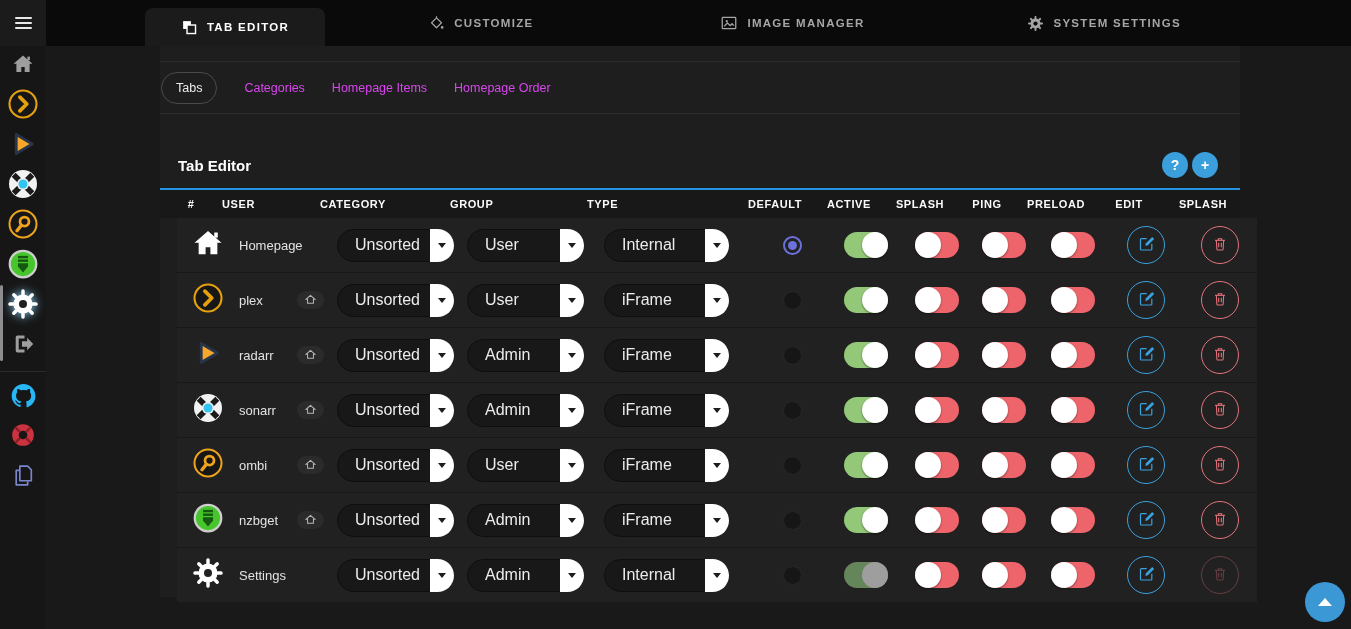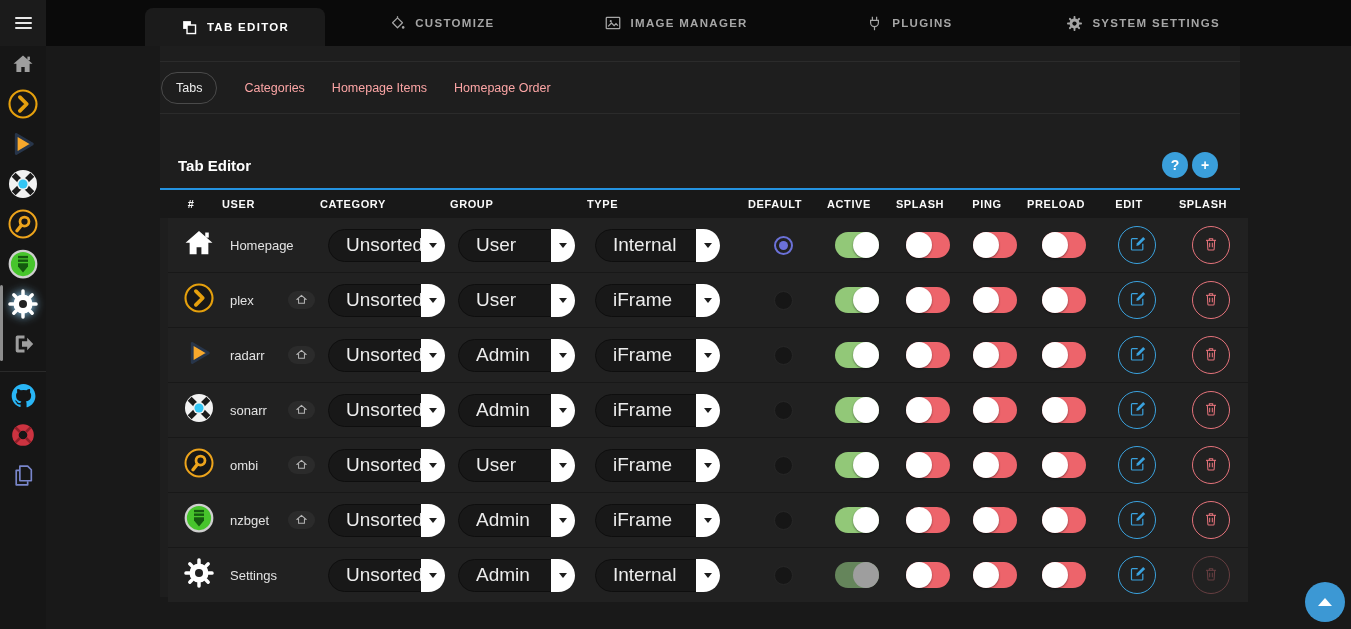--- a/index.html
+++ b/index.html
@@ -24,46 +24,46 @@
   #sidebar{position:absolute;left:0;top:46px;width:46px;height:583px;background:#161616;}
   .side-item{width:46px;height:40px;display:flex;align-items:center;justify-content:center;cursor:pointer;}
   .side-item.glow{filter:drop-shadow(0 0 5px #86c9f0);}
   .side-divider{width:46px;border-top:1px solid #2a2a2a;margin:5px 0;}
   #side-scrollbar{position:absolute;left:0;top:239px;width:3px;height:76px;background:#8d8d8d;border-radius:2px;}
 
   
   #card{position:absolute;left:160px;top:46px;width:1080px;height:551px;background:#1e1e1e;}
   #subtabs{position:absolute;left:0;top:15px;width:100%;height:53px;border-top:1px solid #2b2b2b;
     border-bottom:1px solid #2b2b2b;display:flex;align-items:center;gap:27px;padding-left:1px;box-sizing:border-box;}
-  .subtab{color:#fca5a5;font-size:12.5px;cursor:pointer;}
+  .subtab{color:#d946ef;font-size:12.5px;cursor:pointer;}
   .subtab.active{border:1px solid #4a4a4a;border-radius:17px;padding:8px 14px;color:#ececec;background:#1e1e1e;}
 
   #panel-head{position:absolute;left:0;top:96px;width:100%;height:46px;display:flex;align-items:center;box-sizing:border-box;}
   #panel-title{padding-left:18px;color:#fff;font-size:15px;font-weight:700;}
   #panel-actions{margin-left:auto;margin-right:22px;display:flex;gap:4px;}
   .pbtn{width:26px;height:26px;border-radius:50%;background:#3a9fdb;color:#fff;border:none;cursor:pointer;
     display:flex;align-items:center;justify-content:center;font-size:14px;font-weight:700;font-family:"Liberation Sans",sans-serif;padding:0;}
   #blue-line{position:absolute;left:0;top:142px;width:100%;height:2px;background:#2493e0;}
 
   .tgrid{display:grid;grid-template-columns:62px 98px 130px 137px 151px 74px 74px 68px 66px 72px 74px 74px;align-items:center;}
   #thead{position:absolute;left:0;top:144px;width:100%;height:28px;background:#181818;}
   #thead .hcell{color:#fafafa;font-size:11px;font-weight:700;letter-spacing:.6px;}
   .hcell.center{text-align:center;}
-  #tbody{position:absolute;left:8px;top:172px;width:100%;}
+  #tbody{position:absolute;left:17px;top:172px;width:100%;}
   .trow{height:54px;background:#212121;border-bottom:1px solid #181818;}
   .trow:last-child{border-bottom:none;}
   .cell{display:flex;align-items:center;}
   .cell.center{justify-content:center;}
   .tname{color:#e2e2e2;font-size:13px;}
   .hbadge{margin-left:auto;margin-right:13px;width:27px;height:18px;background:#2b2b2b;border-radius:9px;
     display:flex;align-items:center;justify-content:center;}
 
   
   .sel{height:33px;background:#181818;border:1px solid #0e0e0e;border-radius:17px;position:relative;
-    display:flex;align-items:center;padding-left:17px;color:#ececec;font-size:19px;cursor:pointer;box-sizing:border-box;}
+    display:flex;align-items:center;padding-left:17px;color:#ececec;font-size:16px;cursor:pointer;box-sizing:border-box;}
   .sel.w1{width:117px;}.sel.w2{width:117px;}.sel.w3{width:125px;}
   .sel-arrow{position:absolute;right:-1px;top:-1px;bottom:-1px;width:24px;background:#fff;
     border-radius:0 17px 17px 0;display:flex;align-items:center;justify-content:center;}
   .sel-arrow::after{content:'';border-left:4px solid transparent;border-right:4px solid transparent;border-top:5px solid #1d1d1d;}
 
   
   .radio{width:19px;height:19px;border-radius:50%;background:#161616;border:1px solid #272727;display:inline-block;box-sizing:border-box;cursor:pointer;position:relative;}
   .radio.checked{background:transparent;border:2px solid #6b71d8;}
   .radio.checked::after{content:'';position:absolute;left:3px;top:3px;right:3px;bottom:3px;border-radius:50%;background:#6b71d8;}
 
@@ -125,32 +125,20 @@
           <span class="nicon">
             <svg width="18" height="18" viewBox="0 0 24 24" xmlns="http://www.w3.org/2000/svg">
               <g fill="none" stroke="currentColor" stroke-width="1.7">
                 <rect x="3" y="4.5" width="18" height="15" rx="1"></rect>
                 <path d="M5.5 16.5 l4.5-4.5 3.5 3.5 2.5-2.5 2.5 2.5"></path>
               </g>
               <circle cx="9" cy="9.5" r="1.4" fill="currentColor"></circle>
             </svg>
           </span>
           <span class="nlabel">IMAGE MANAGER</span>
-        </div>
-        <div class="navtab">
-          <span class="nicon">
-            <svg width="17" height="17" viewBox="0 0 24 24" xmlns="http://www.w3.org/2000/svg">
-              <g fill="none" stroke="currentColor" stroke-width="1.7">
-                <path d="M9 2.5 v5 M15 2.5 v5"></path>
-                <path d="M6.5 7.5 h11 v3.5 a5.5 5.5 0 0 1 -11 0 Z"></path>
-                <path d="M12 16.5 v5"></path>
-              </g>
-            </svg>
-          </span>
-          <span class="nlabel">PLUGINS</span>
         </div>
         <div class="navtab">
           <span class="nicon">
             <svg width="17" height="17" viewBox="0 0 24 24" xmlns="http://www.w3.org/2000/svg">
               <g fill="currentColor">
                 <rect x="10.7" y="1.5" width="2.6" height="4.5" rx="1"></rect>
                 <rect x="10.7" y="18" width="2.6" height="4.5" rx="1"></rect>
                 <rect x="10.7" y="1.5" width="2.6" height="4.5" rx="1" transform="rotate(45 12 12)"></rect>
                 <rect x="10.7" y="18" width="2.6" height="4.5" rx="1" transform="rotate(45 12 12)"></rect>
                 <rect x="10.7" y="1.5" width="2.6" height="4.5" rx="1" transform="rotate(90 12 12)"></rect>

